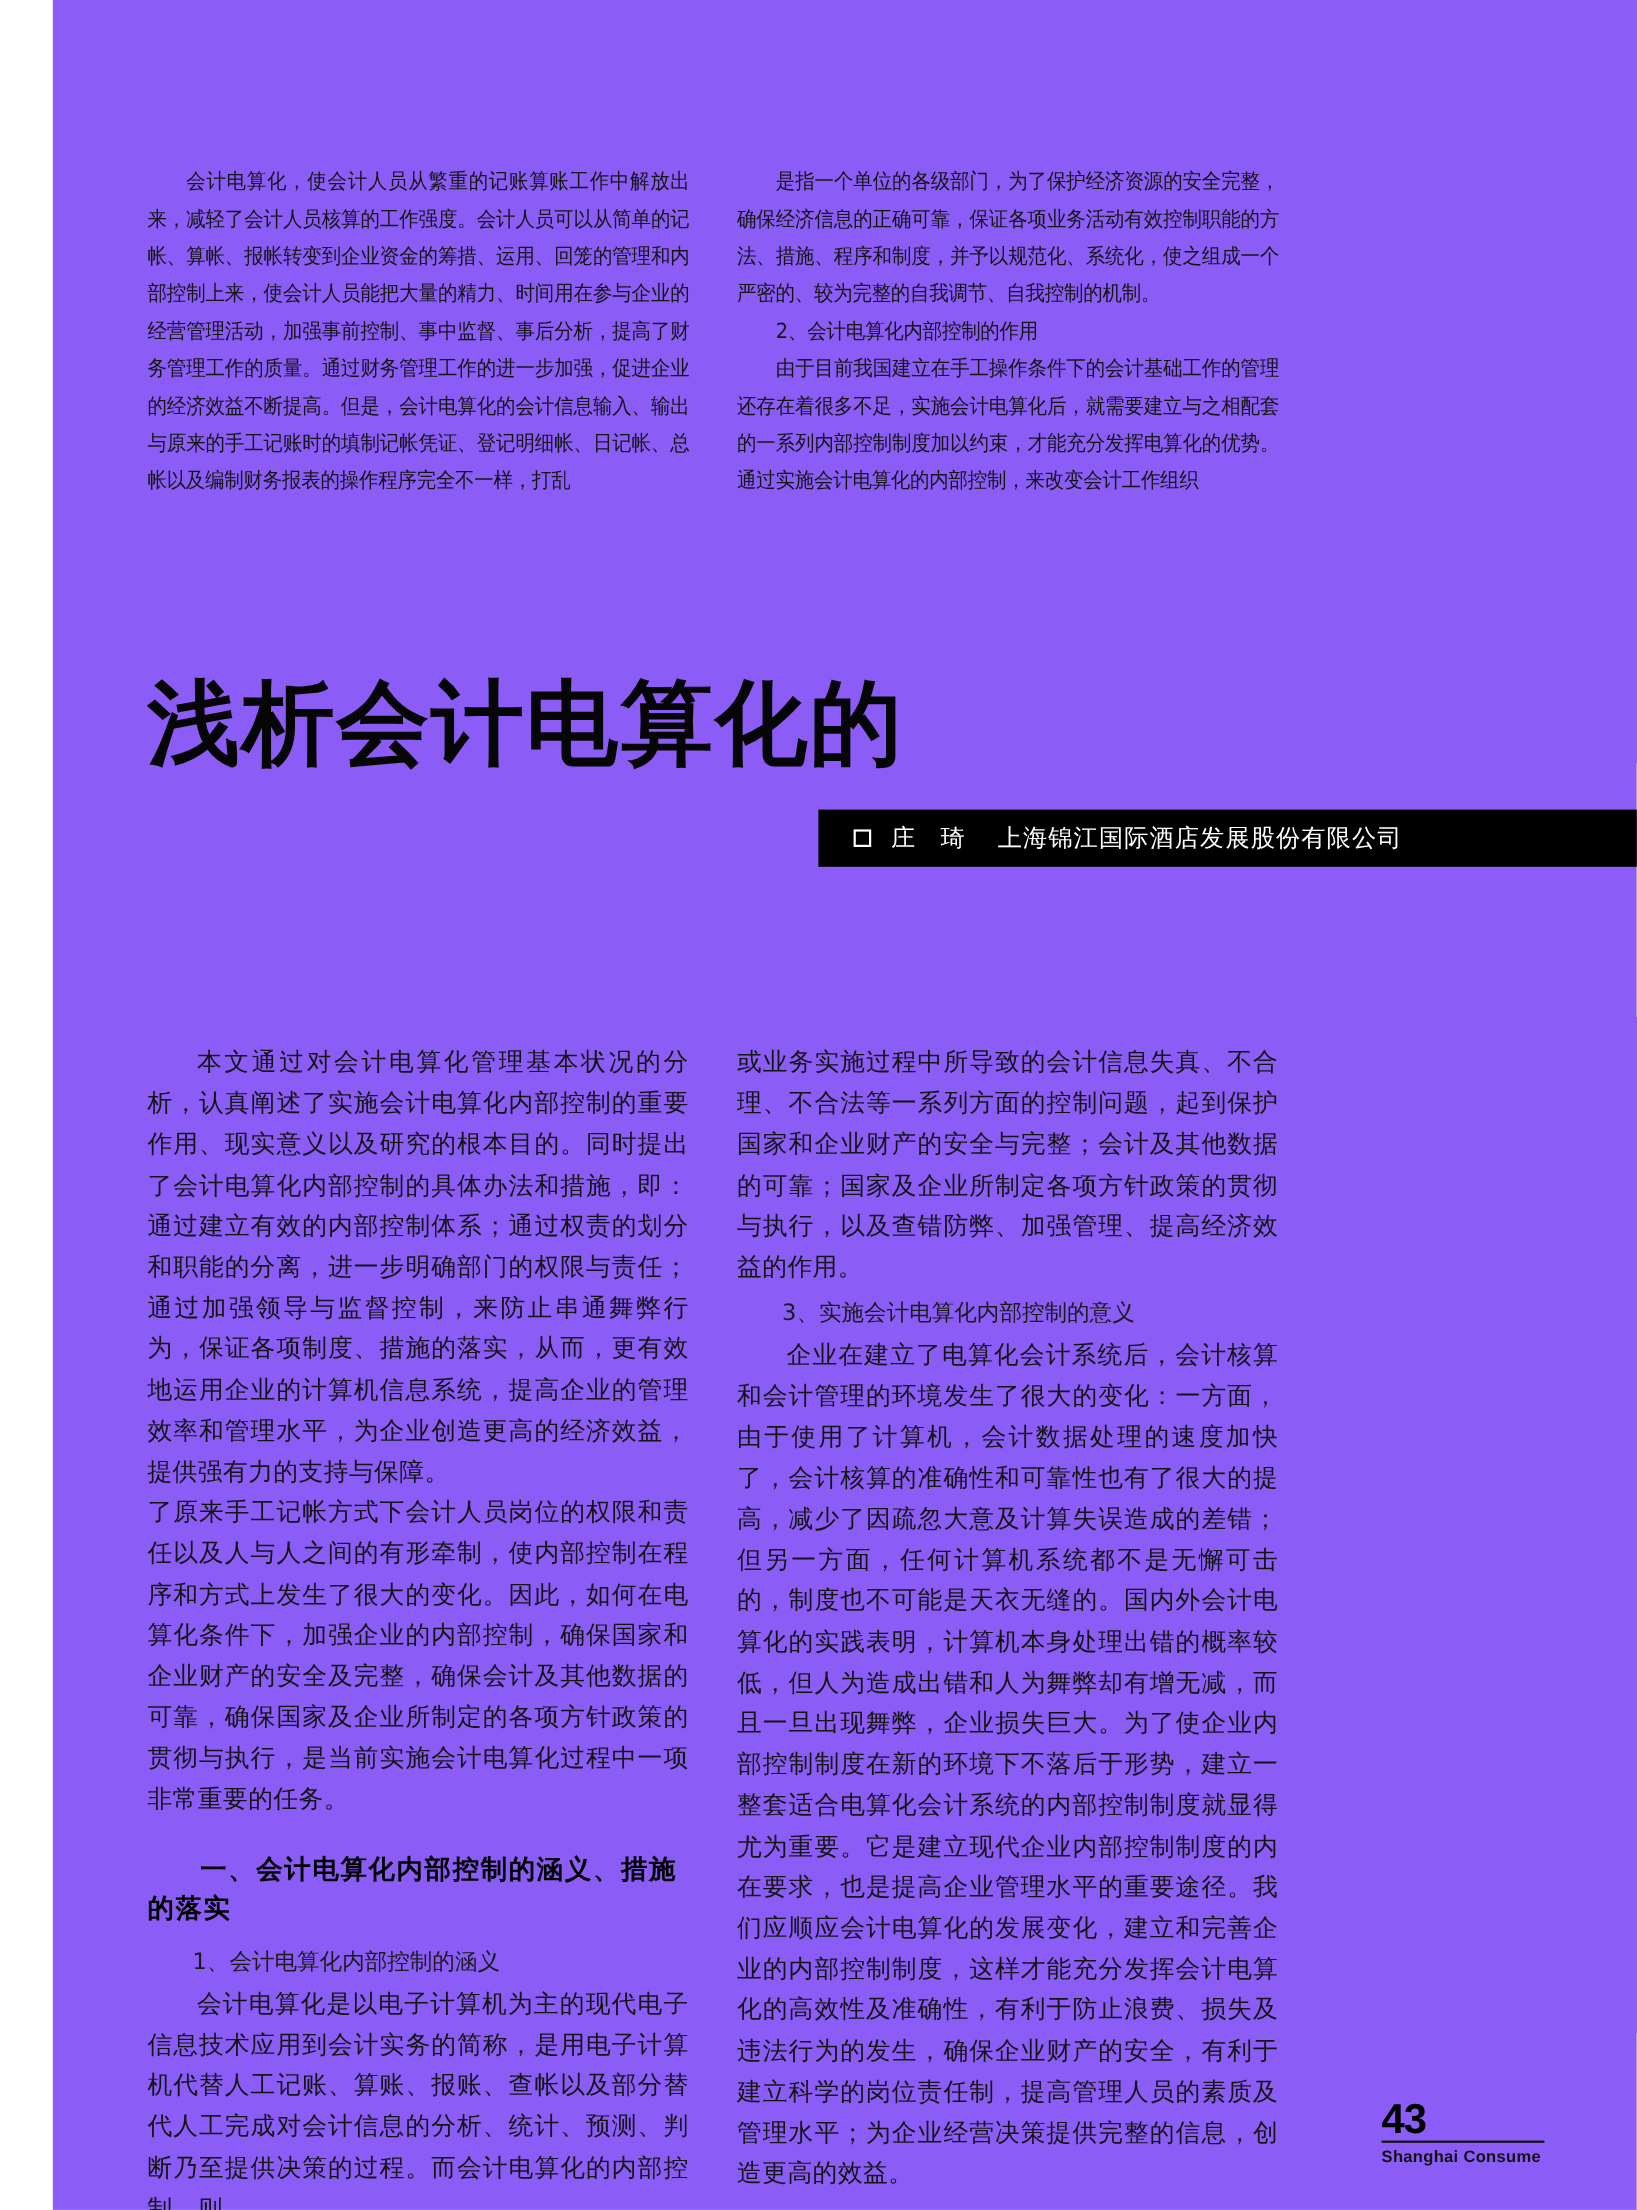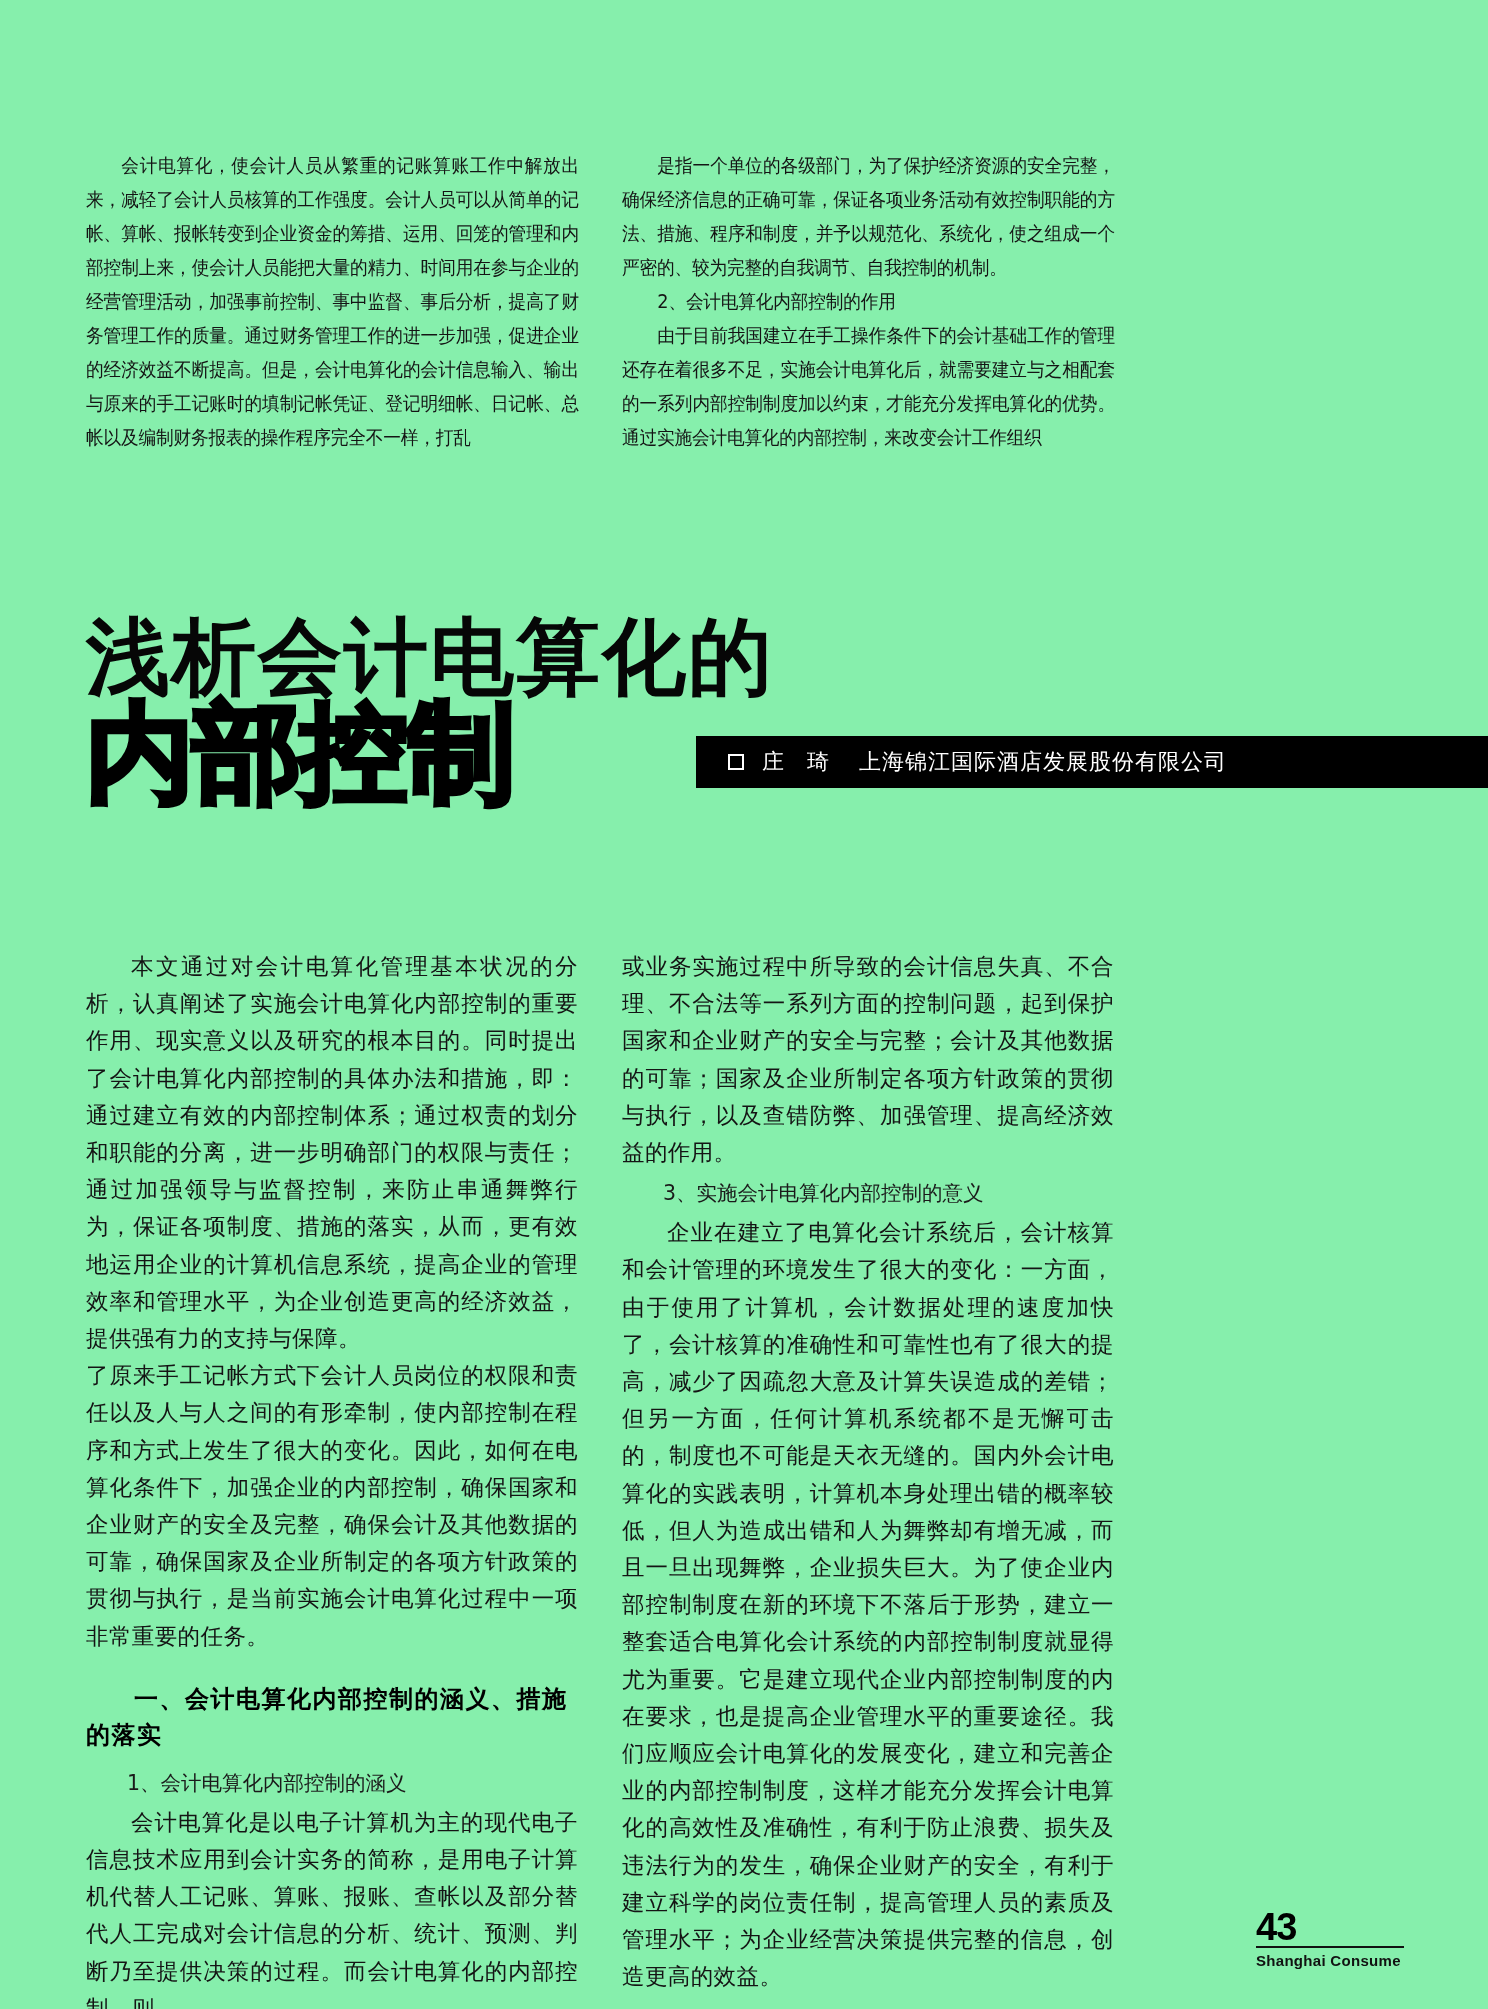--- a/index.html
+++ b/index.html
@@ -12,21 +12,22 @@
     height: 2009px;
     position: relative;
     font-family: "DejaVu Sans", "Liberation Sans", sans-serif;
     color: #111111;
     overflow: hidden;
   }
 
   .page {
     position: absolute;
     inset: 0;
-    background: #86efac;
+    background: #8b5cf6;
+    margin-left: 48px;
   }
 
   
   .band {
     position: absolute;
     display: flex;
     gap: 44px;
   }
   .col {
     width: 492px;
@@ -189,21 +190,20 @@
 
     <div class="col">
       <p class="body">是指一个单位的各级部门，为了保护经济资源的安全完整，确保经济信息的正确可靠，保证各项业务活动有效控制职能的方法、措施、程序和制度，并予以规范化、系统化，使之组成一个严密的、较为完整的自我调节、自我控制的机制。</p>
       <p class="body">2、会计电算化内部控制的作用</p>
       <p class="body">由于目前我国建立在手工操作条件下的会计基础工作的管理还存在着很多不足，实施会计电算化后，就需要建立与之相配套的一系列内部控制制度加以约束，才能充分发挥电算化的优势。通过实施会计电算化的内部控制，来改变会计工作组织</p>
     </div>
   </div>
 
   <div class="masthead">
     <div class="title-line1">浅析会计电算化的</div>
-    <div class="title-line2">内部控制</div>
 
     <div class="byline">
       <span class="marker"></span>
       <span class="author">庄 琦</span>
       <span class="affil">上海锦江国际酒店发展股份有限公司</span>
     </div>
   </div>
 
   <div class="band band-main" style="left:86px; top:948px; width:1316px;">
 

